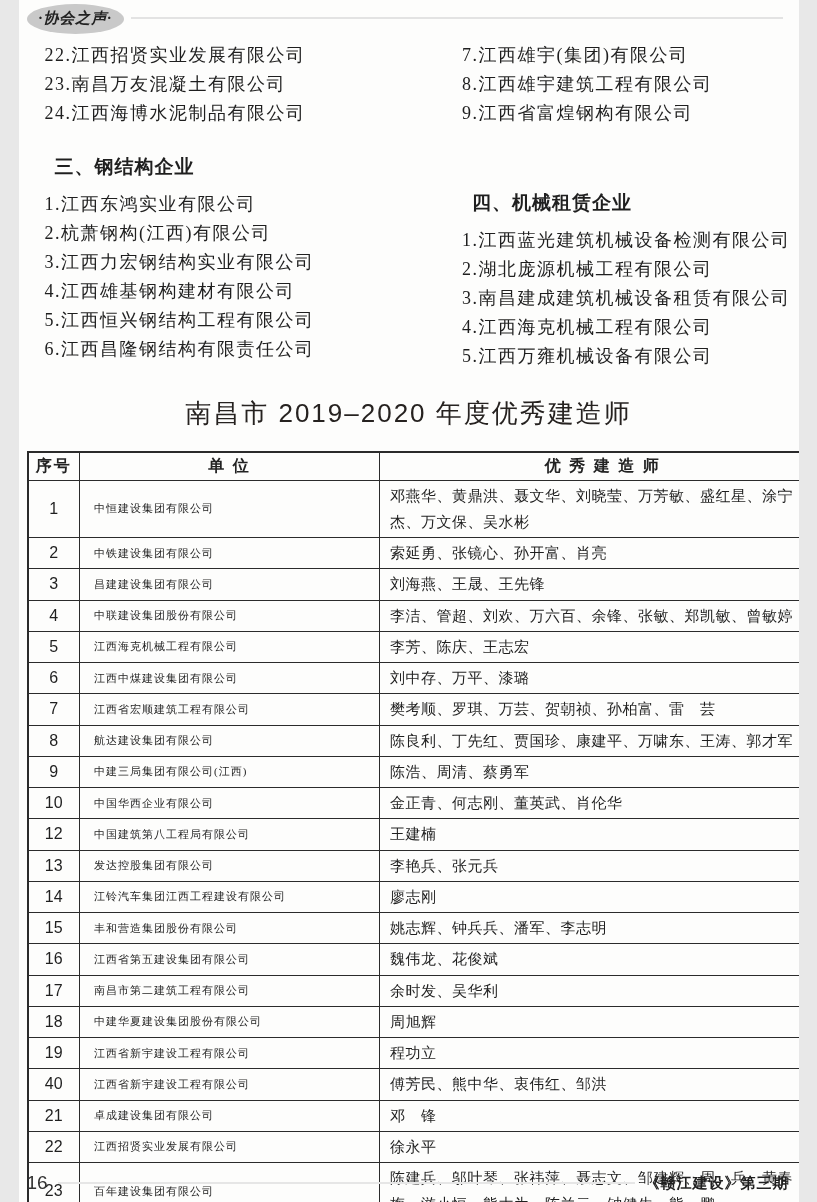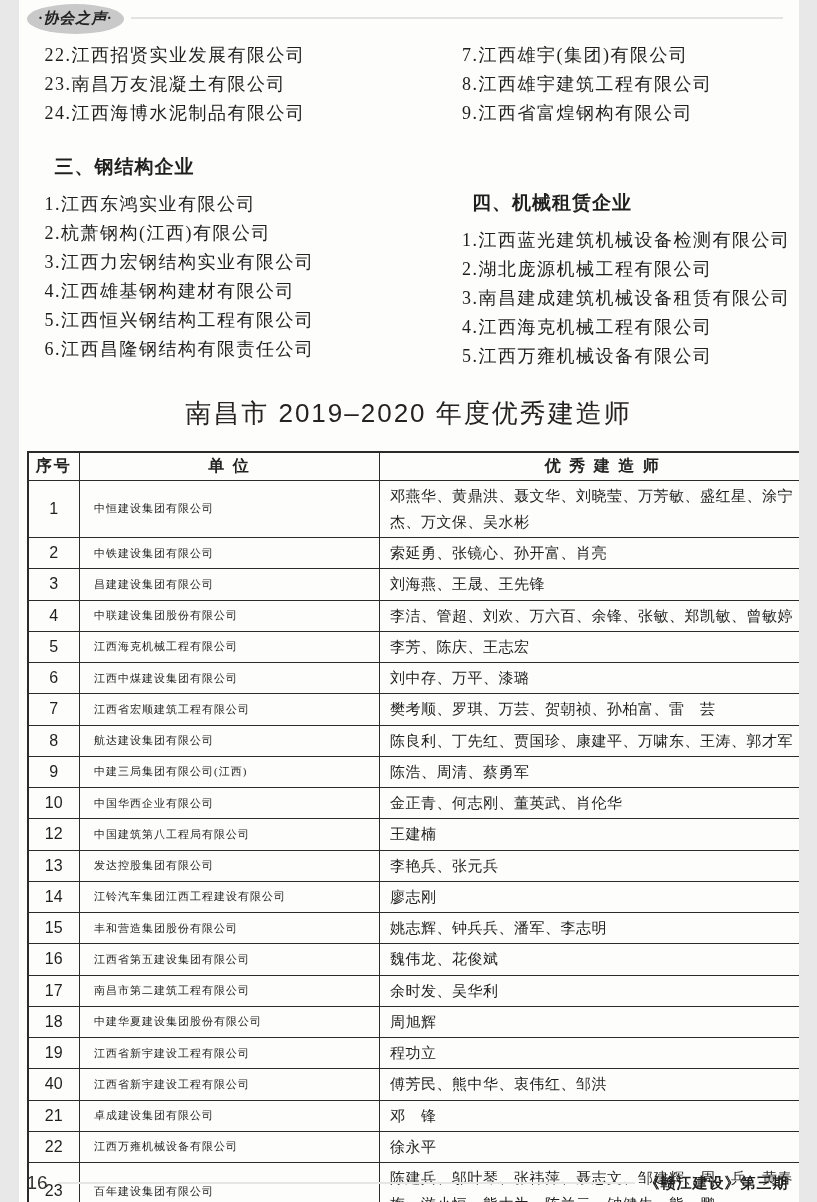--- a/index.html
+++ b/index.html
@@ -241,21 +241,21 @@
         </tr>
 
         <tr>
           <td class="no">21</td>
           <td class="company">卓成建设集团有限公司</td>
           <td class="names">邓　锋</td>
         </tr>
 
         <tr>
           <td class="no">22</td>
-          <td class="company">江西万雍机械设备有限公司</td>
+          <td class="company">江西招贤实业发展有限公司</td>
           <td class="names">徐永平</td>
         </tr>
 
         <tr>
           <td class="no">23</td>
           <td class="company">百年建设集团有限公司</td>
           <td class="names">陈建兵、邬叶琴、张祎萍、聂志文、邹建辉、周　兵、黄春梅、游小恒、熊大为、陈兰云、钟健生、熊　鹏</td>
         </tr>
 
     </tbody>

